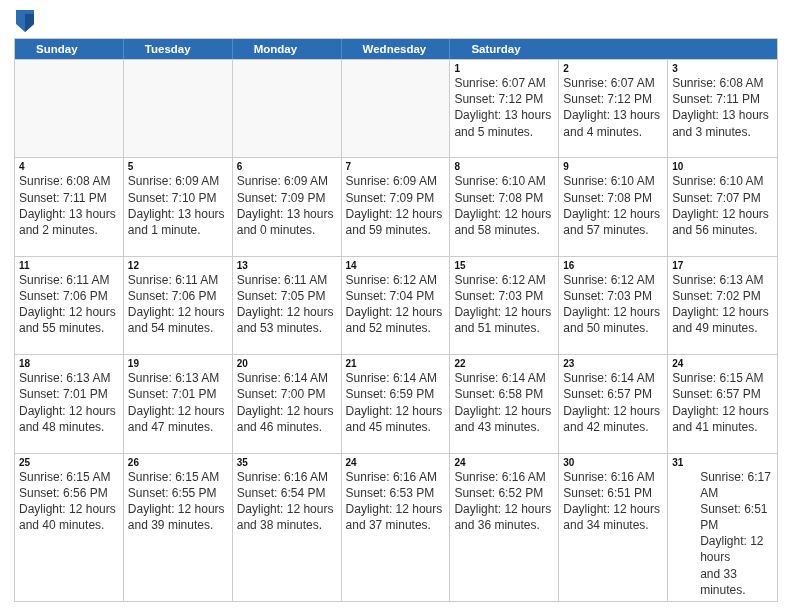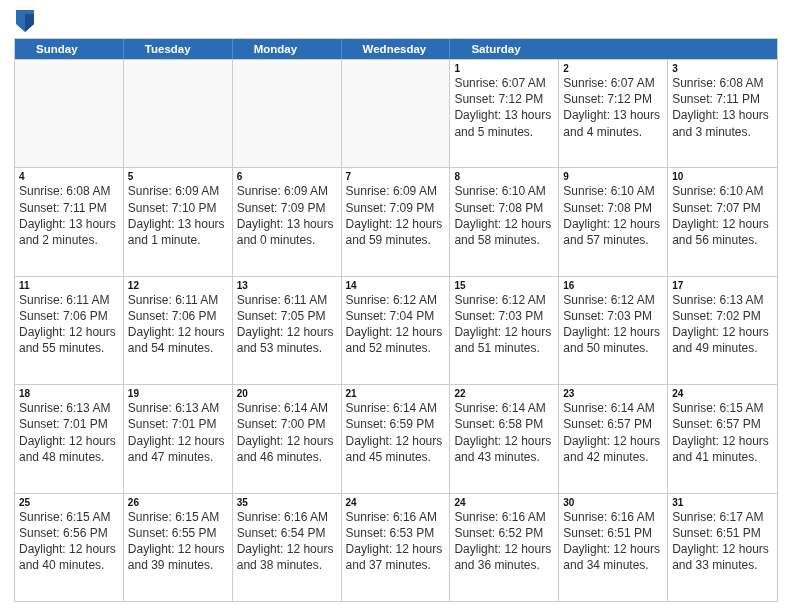--- a/index.html
+++ b/index.html
@@ -359,21 +359,21 @@
           </div>
           <div class="cal-cell">
             <div class="day-number">30</div>
             <div class="day-info" style="white-space: pre-line;">Sunrise: 6:16 AM
 Sunset: 6:51 PM
 Daylight: 12 hours
 and 34 minutes.</div>
           </div>
           <div class="cal-cell">
             <div class="day-number">31</div>
-            <div class="day-info" style="white-space: pre-line;">Sunrise: 6:17 AM
+            <div class="day-info" style="white-space: pre-line; margin-left: 28px;">Sunrise: 6:17 AM
 Sunset: 6:51 PM
 Daylight: 12 hours
 and 33 minutes.</div>
           </div>
         </div>
       </div>
   </div>
 </div>
 
 </body></html>

